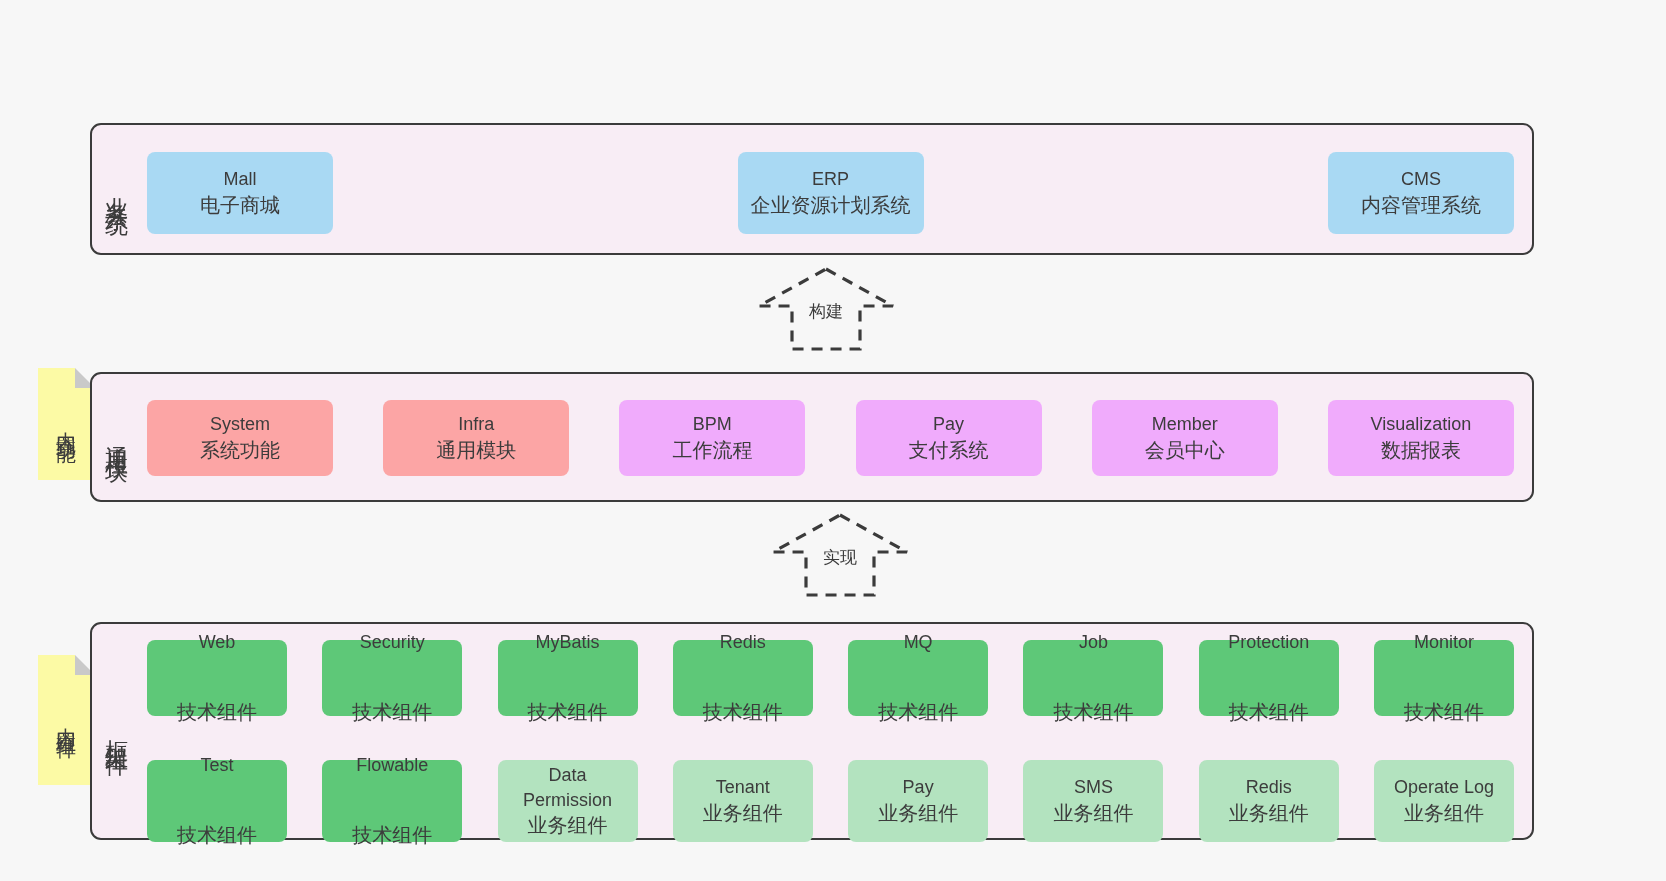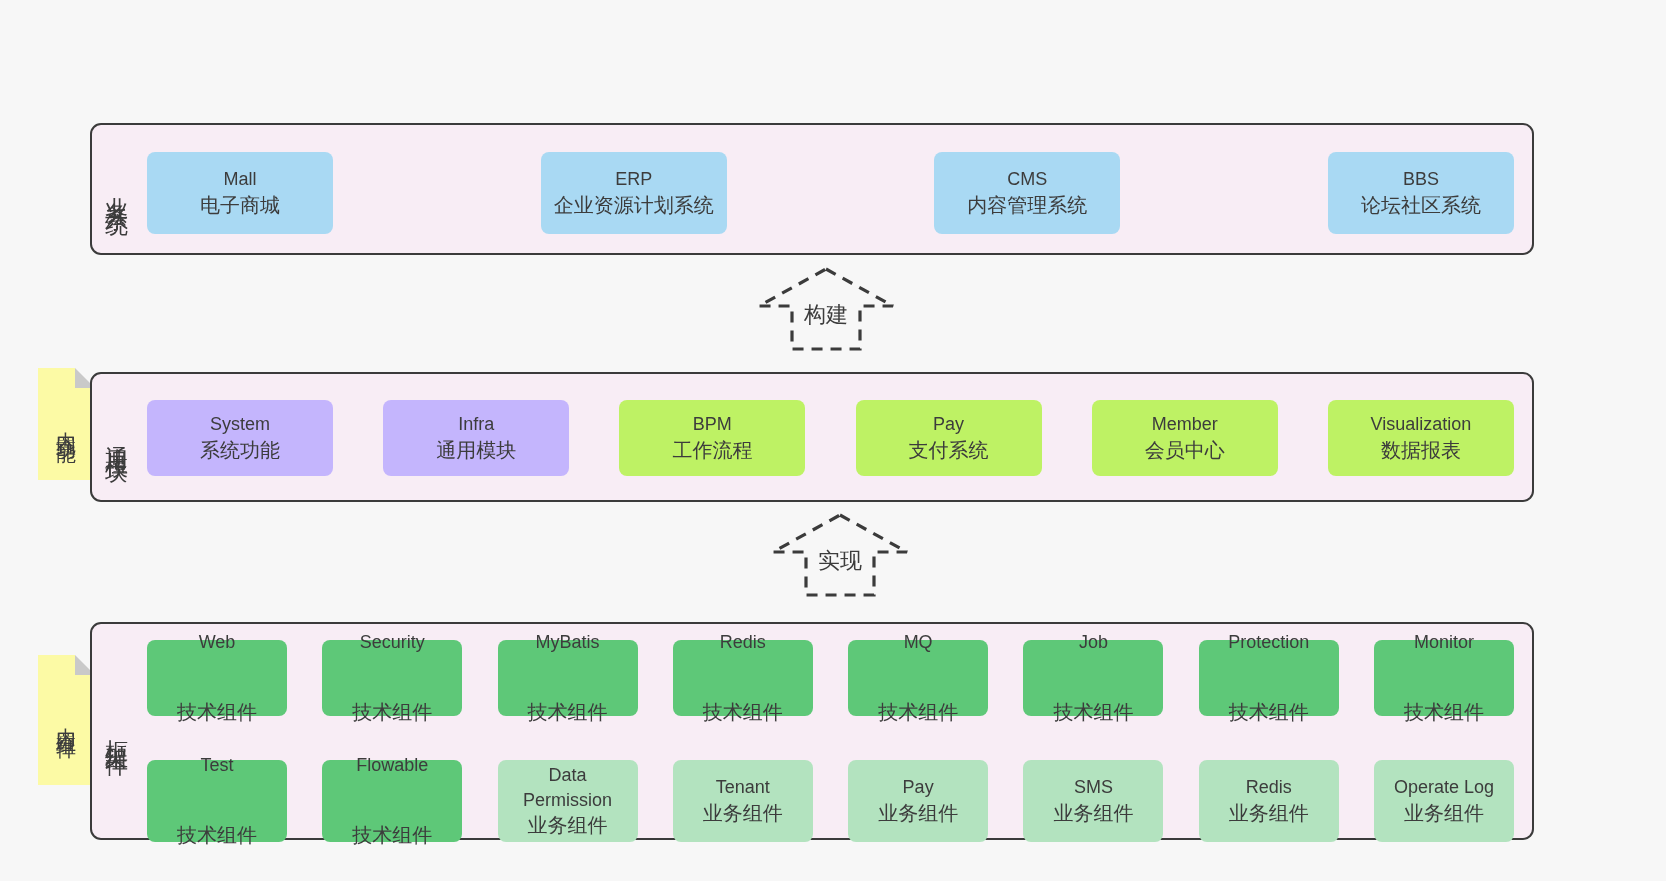--- a/index.html
+++ b/index.html
@@ -15,39 +15,39 @@
   .boxes{position:absolute;left:55px;right:18px;display:flex;justify-content:space-between;}
 
   
   .box{border-radius:8px;display:flex;flex-direction:column;align-items:center;
        justify-content:center;text-align:center;color:#3c3c3c;padding:2px 4px;box-sizing:border-box;}
   .w186{width:186px;}
   .w140{width:140px;}
   .bn{font-size:18px;line-height:1.35;}
   .bs{font-size:20px;line-height:1.35;}
   .t-blue{background:#a9d9f3;}
-  .t-red{background:#c4b5fd;}
-  .t-pink{background:#bef264;}
+  .t-red{background:#fca5a5;}
+  .t-pink{background:#f0abfc;}
   .t-green{background:#5ec878;gap:44px;}
   .t-lgreen{background:#b3e3bf;}
 
   
   .note{position:absolute;width:57px;background:#fcfaa5;display:flex;
         align-items:center;justify-content:center;}
   .note::before{content:"";position:absolute;top:0;right:0;width:0;height:0;
         border-style:solid;border-width:0 20px 20px 0;
         border-color:#f7f7f7 #f7f7f7 #c9c9c9 #c9c9c9;}
   .ntext{writing-mode:vertical-rl;text-orientation:upright;font-size:20px;
         letter-spacing:4px;line-height:1;color:#3c3c3c;}
 
   
   .arrow{position:absolute;width:140px;height:86px;}
   .arrow svg{display:block;}
   .alabel{position:absolute;left:50%;top:33px;transform:translateX(-50%);
-        font-size:22px;color:#3c3c3c;background:#f7f7f7;padding:1px 3px;white-space:nowrap;}
+        font-size:17px;color:#3c3c3c;background:#f7f7f7;padding:1px 3px;white-space:nowrap;}
 </style>
 </head>
 <body>
 
 <div class="canvas">
 
   <div class="note" style="left:38px;top:368px;height:112px;">
     <span class="ntext">内置功能</span>
   </div>
   <div class="note" style="left:38px;top:655px;height:130px;">
@@ -61,24 +61,20 @@
         <span class="bn">Mall</span>
         <span class="bs">电子商城</span>
       </div>
       <div class="box w186 t-blue">
         <span class="bn">ERP</span>
         <span class="bs">企业资源计划系统</span>
       </div>
       <div class="box w186 t-blue">
         <span class="bn">CMS</span>
         <span class="bs">内容管理系统</span>
-      </div>
-      <div class="box w186 t-blue">
-        <span class="bn">BBS</span>
-        <span class="bs">论坛社区系统</span>
       </div>
     </div>
   </section>
 
   <div class="arrow" style="left:756px;top:266px;">
     <svg width="140" height="86" viewBox="0 0 140 86">
       <polygon points="70,3 137,40 104,40 104,83 36,83 36,40 3,40" fill="none" stroke="#3b3b3b" stroke-width="3.2" stroke-dasharray="11,8"></polygon>
     </svg>
     <span class="alabel">构建</span>
   </div>

